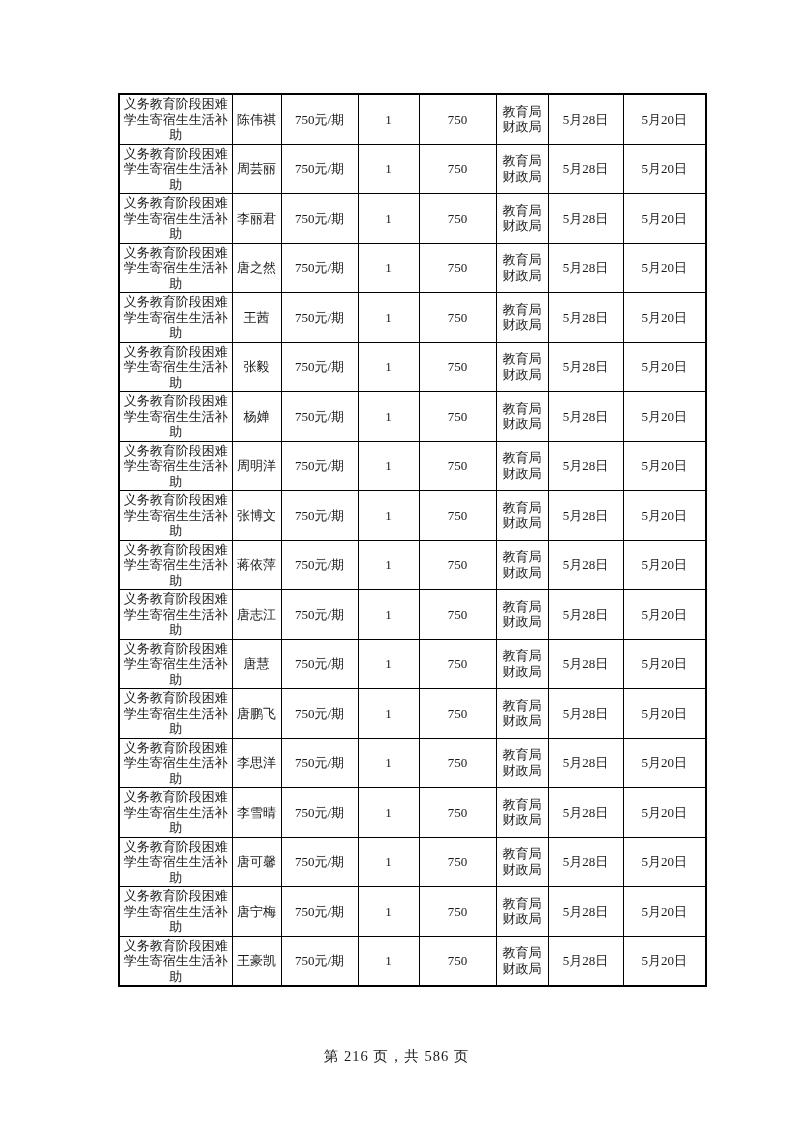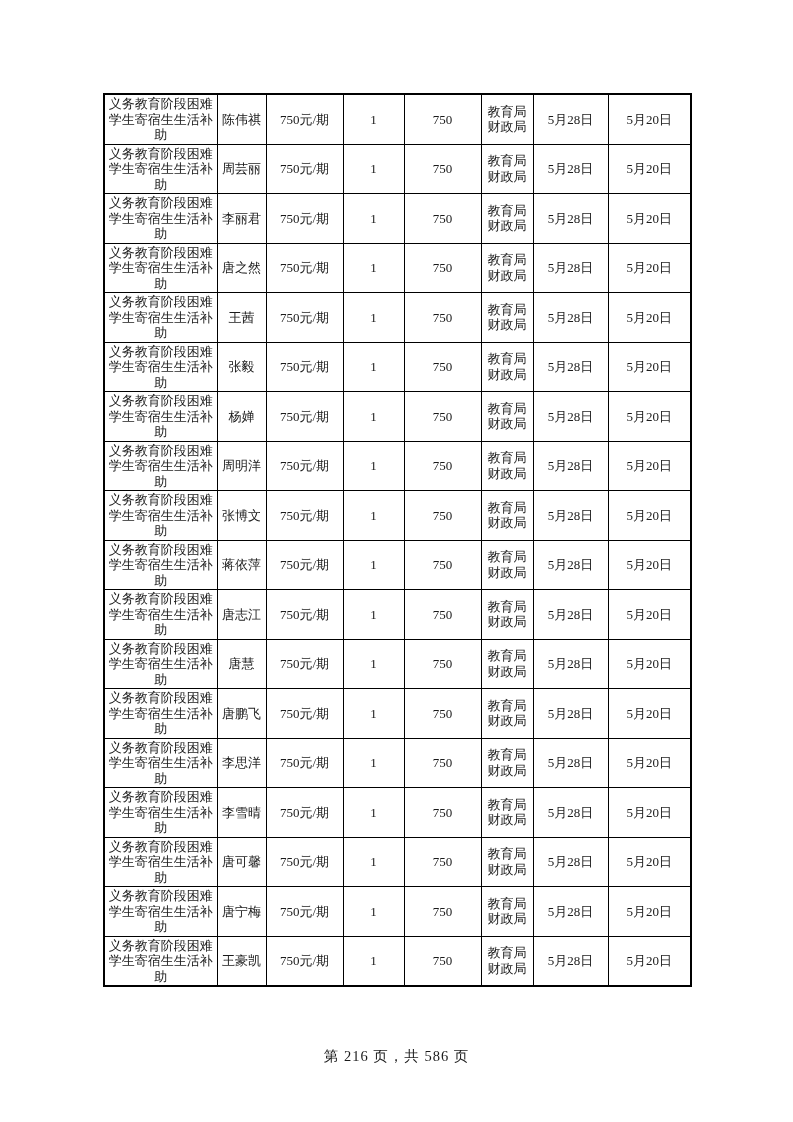--- a/index.html
+++ b/index.html
@@ -10,21 +10,21 @@
   }
   .page {
     position: relative;
     width: 793px;
     height: 1122px;
     background: #ffffff;
     overflow: hidden;
   }
   table.subsidy-table {
     position: absolute;
-    left: 103px;
+    left: 118px;
     top: 93px;
     width: 587px;
     border-collapse: collapse;
     table-layout: fixed;
     border: 2px solid #000;
   }
   table.subsidy-table td {
     border: 1.5px solid #000;
     text-align: center;
     vertical-align: middle;

